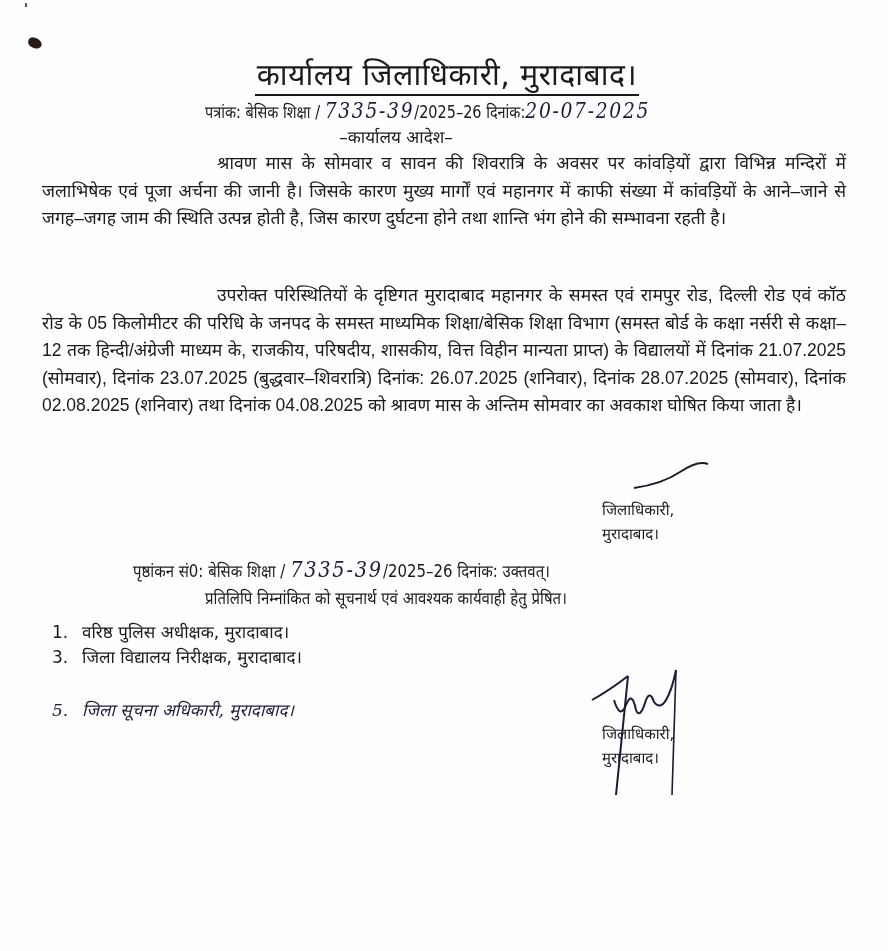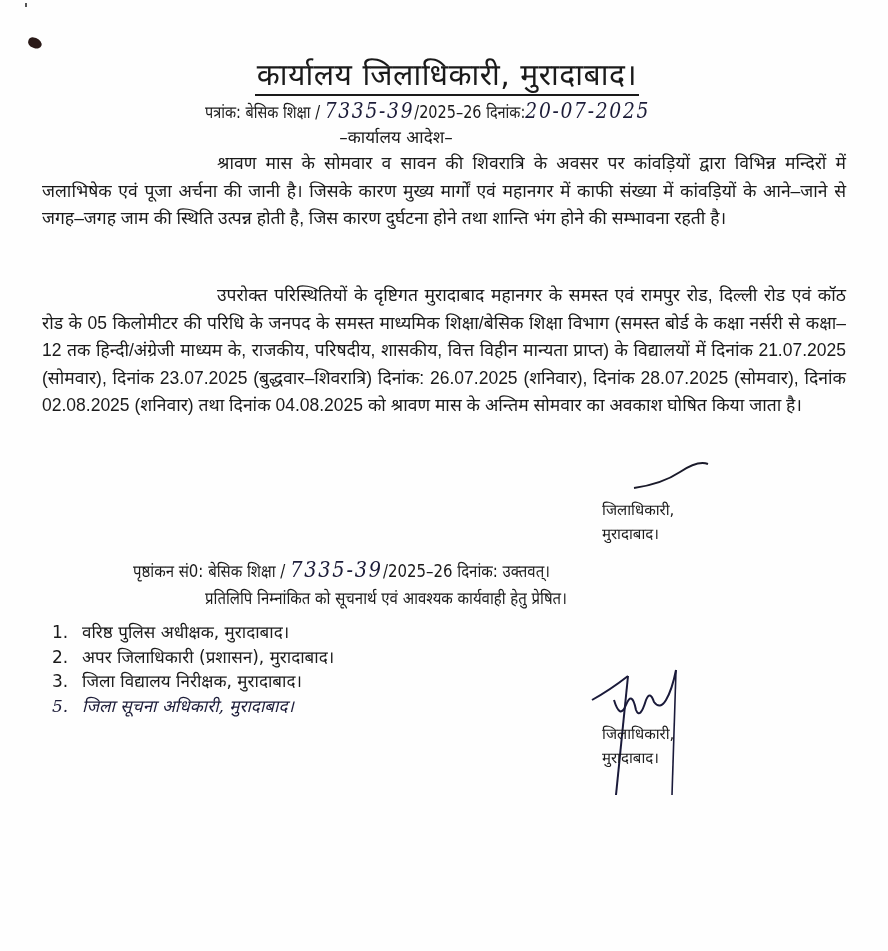--- a/index.html
+++ b/index.html
@@ -137,20 +137,21 @@
       font-size: 17px;
       line-height: 24.5px;
     }
     .list li { white-space: nowrap; }
     .list .num { display: inline-block; width: 30px; }
     .list li.handwritten {
       font-family: "DejaVu Serif", serif;
       font-style: italic;
       color: #1c1c38;
       font-size: 17px;
+      margin-top: 29px;
     }
     .sig-scribble {
       position: absolute;
       left: 590px; top: 660px;
     }
   </style>
 </head>
 <body>
 
 <div class="page">
@@ -185,21 +186,20 @@
   <div class="endline">
     <span>पृष्ठांकन सं0: बेसिक शिक्षा /</span>
     <span class="hand">7335-39</span><span>/2025–26</span>
     <span>दिनांक: उक्तवत्।</span>
   </div>
 
   <div class="copyline">प्रतिलिपि निम्नांकित को सूचनार्थ एवं आवश्यक कार्यवाही हेतु प्रेषित।</div>
 
   <ul class="list">
     <li><span class="num">1.</span><span>वरिष्ठ पुलिस अधीक्षक, मुरादाबाद।</span></li>
-    <li><span class="num">2.</span><span>अपर जिलाधिकारी (प्रशासन), मुरादाबाद।</span></li>
     <li><span class="num">3.</span><span>जिला विद्यालय निरीक्षक, मुरादाबाद।</span></li>
     <li class="handwritten"><span class="num">5.</span><span>जिला सूचना अधिकारी, मुरादाबाद।</span></li>
   </ul>
 
   <svg class="sig-scribble" width="110" height="140" viewBox="0 0 110 140">
     <path d="M2 40 Q 20 30 38 16" fill="none" stroke="#1a1a3a" stroke-width="2"></path>
     <path d="M38 16 L 26 135" fill="none" stroke="#1a1a3a" stroke-width="2"></path>
     <path d="M24 40 Q 30 60 36 45 Q 42 30 46 50 Q 50 60 56 40 Q 60 30 64 42 Q 70 50 76 40 Q 82 30 86 10" fill="none" stroke="#1a1a3a" stroke-width="2"></path>
     <path d="M86 10 L 82 135" fill="none" stroke="#1a1a3a" stroke-width="1.6"></path>
   </svg>

